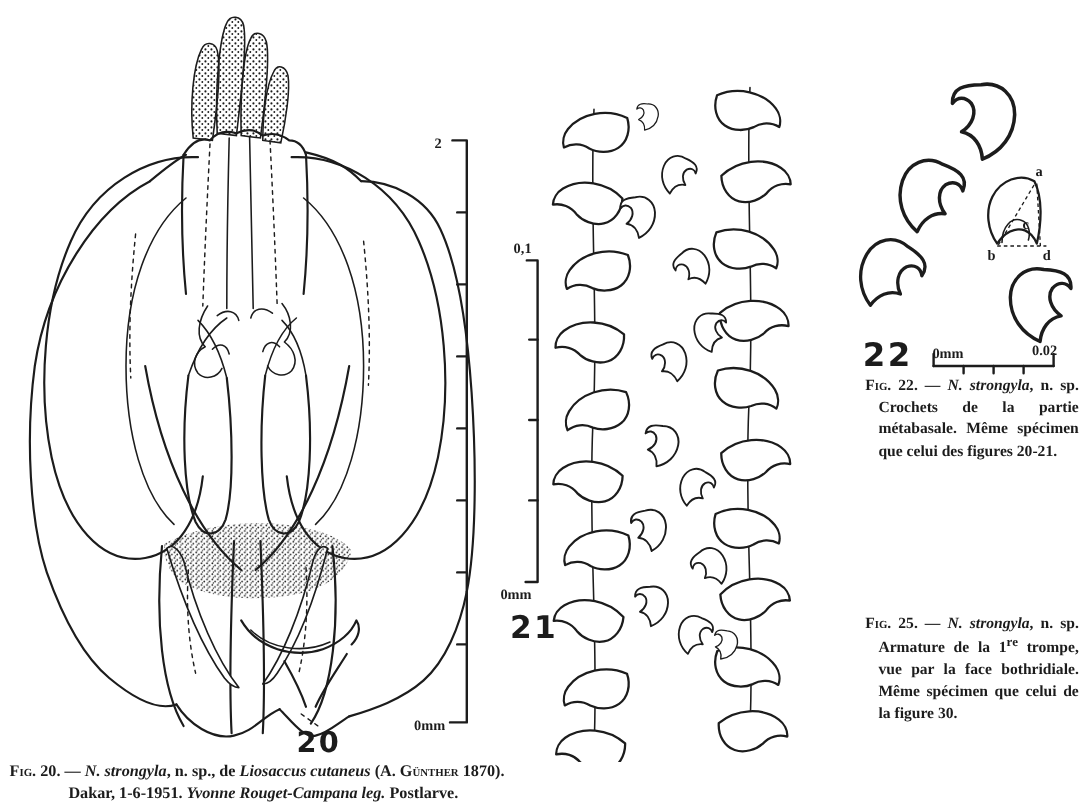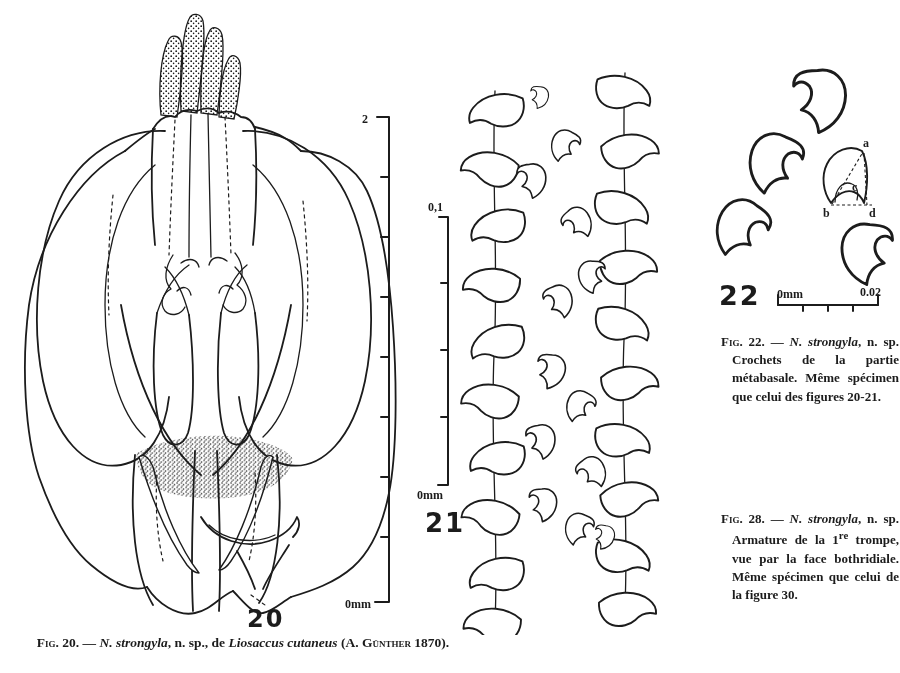--- a/index.html
+++ b/index.html
@@ -20,21 +20,21 @@
   .scale-label{font-family:"Liberation Serif",serif;font-weight:bold;font-size:12px;}
   .fig-num{font-family:"DejaVu Sans",sans-serif;font-weight:bold;font-size:24px;letter-spacing:2px;}
   .hook-letter{font-family:"Liberation Serif",serif;font-weight:bold;font-size:12px;}
   .caption{
     font-size:13px;font-weight:bold;line-height:1.4;
     color:#1c1c1c;text-align:justify;
   }
   .caption .hang{padding-left:11px;text-indent:-11px;display:block;}
   .caption .sc{font-variant:small-caps;}
   .caption i{font-weight:bold;}
-  .cap20{font-size:13.5px;line-height:1.35;text-align:center;}
+  .cap20{font-size:13.5px;line-height:1.35;text-align:left;}
   .cap20 .l2{padding-left:49px;display:block;}
 </style>
 </head>
 <body>
 
 <svg class="abs" style="left:5px;top:5px" width="400" height="630" viewBox="0 0 400 630">
   <defs>
     <pattern id="stipA" width="5" height="5" patternUnits="userSpaceOnUse">
       <circle cx="1.2" cy="1.2" r="0.9" fill="#1c1c1c"></circle>
       <circle cx="3.6" cy="3.4" r="0.8" fill="#1c1c1c"></circle>
@@ -217,29 +217,32 @@
     <path class="ln-thin" style="stroke-width:2" d="M63 250 L163 250"></path>
     <path class="ln-thin" style="stroke-width:2" d="M63 250 L63 240 M163 250 L163 240"></path>
     <path class="ln-thin" style="stroke-width:2" d="M88 250 L88 256 M113 250 L113 256 M138 250 L138 256"></path>
     <text class="scale-label" x="62" y="243">0mm</text>
     <text class="scale-label" x="166" y="241" text-anchor="end">0.02</text>
   </g>
 
   <text class="fig-num" x="4" y="250" style="font-size:27px">22</text>
 </svg>
 
-<div class="abs caption" style="left:721px;top:333px;width:178px">
+<div class="abs caption" style="left:721px;top:312px;width:178px">
   <span class="hang">
     <span class="sc">Fig. 22. — </span><i>N. strongyla</i><span>, n. sp. Crochets de la partie métabasale. Même spécimen que celui des figures 20-21.</span>
   </span>
 </div>
 
 <div class="abs caption" style="left:721px;top:510px;width:178px">
   <span class="hang">
-    <span class="sc">Fig. 28. — </span><i>N. strongyla</i><span>, n. sp. Armature de la 1</span><sup>re</sup><span> trompe, vue par la face bothridiale. Même spécimen que celui de la figure 30.</span>
+    <span class="sc">Fig. 25. — </span><i>N. strongyla</i><span>, n. sp. Armature de la 1</span><sup>re</sup><span> trompe, vue par la face bothridiale. Même spécimen que celui de la figure 30.</span>
   </span>
 </div>
 
 <div class="abs caption cap20" style="left:8px;top:634px;width:470px">
   <span>
     <span class="sc">Fig. 20. — </span><i>N. strongyla</i><span>, n. sp., de </span><i>Liosaccus cutaneus</i><span> (A. </span><span class="sc">Günther</span><span> 1870).</span>
   </span>
+  <span class="l2">
+    <span>Dakar, 1-6-1951. </span><i>Yvonne Rouget-Campana leg.</i><span> Postlarve.</span>
+  </span>
 </div>
 
 </body></html>

